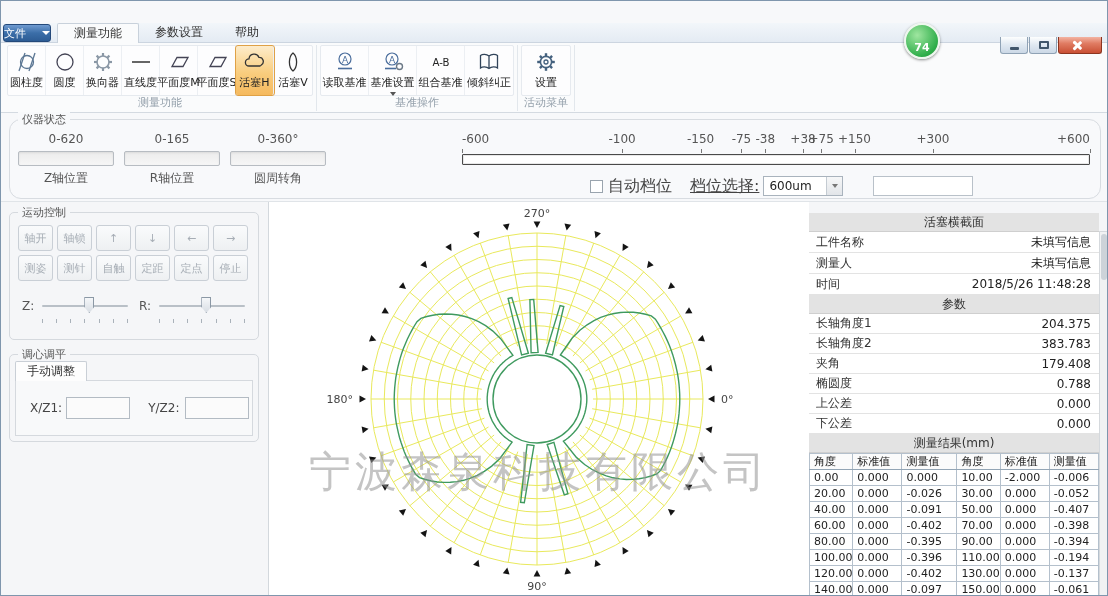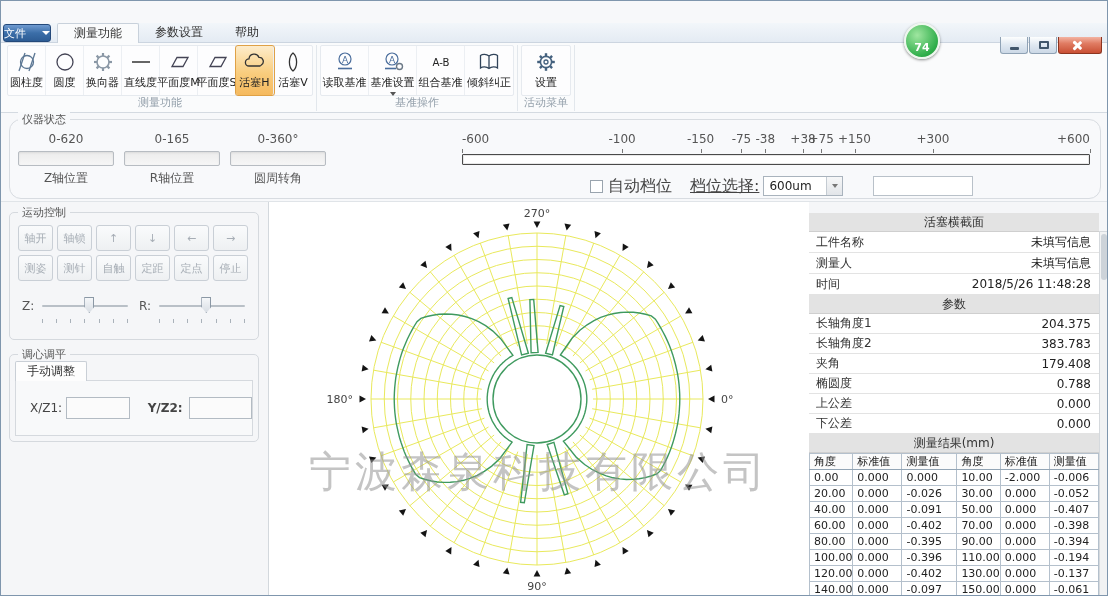--- a/index.html
+++ b/index.html
@@ -105,21 +105,21 @@
   .slider .ticks i { width:1px; height:4px; background:#aab2ba; }
   .gb-level { left:8px; top:152px; width:250px; height:88px; }
   .lv-tab { position:absolute; left:5px; top:6px; width:72px; height:20px; background:#fdfdfd;
             border:1px solid #c9cfd6; border-bottom:none; border-radius:2px 2px 0 0;
             font-size:12px; color:#333; display:flex; align-items:center; justify-content:center; z-index:2; }
   .lv-body { position:absolute; left:5px; top:25px; width:238px; height:56px; border:1px solid #d5d9de; background:#f8f9fa; }
   .lv-row { position:absolute; left:0; top:16px; width:100%; display:flex; align-items:center; }
   .lv-row .flab { font-size:12px; color:#444; margin-left:14px; }
   .lv-input { width:64px; height:22px; border:1px solid #b3bbc3; background:#fbfbfb; margin-left:4px; }
   .lv-input.second { margin-left:6px; }
-  .lv-row .flab.second { margin-left:18px;font-weight:bold; }
+  .lv-row .flab.second { margin-left:18px; }
 
   
   .chart-panel { position:absolute; left:268px; top:0; width:540px; height:396px; background:#fff; overflow:hidden; }
   .watermark { position:absolute; left:50%; top:242px; transform:translateX(-50%); white-space:nowrap;
                font-family:"DejaVu Serif","Liberation Serif",serif; font-size:42px; letter-spacing:4px;
                color:rgba(148,148,148,0.55); pointer-events:none; z-index:5; }
 
   
   .right-panel { position:absolute; left:808px; top:0; width:300px; height:396px; background:#f5f6f8; padding-top:11px; }
   .rp-inner { position:absolute; left:0; top:11px; width:290px; background:#fff; }

